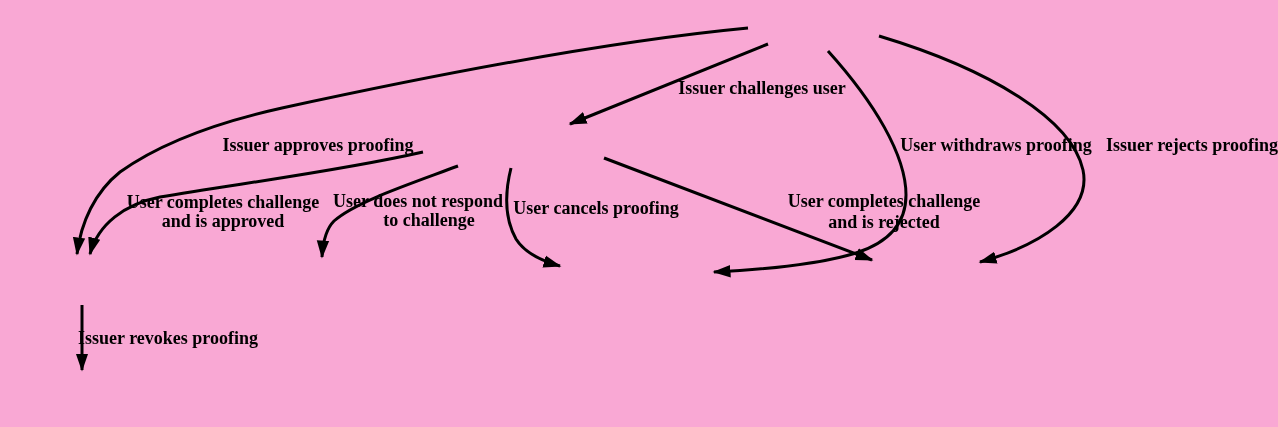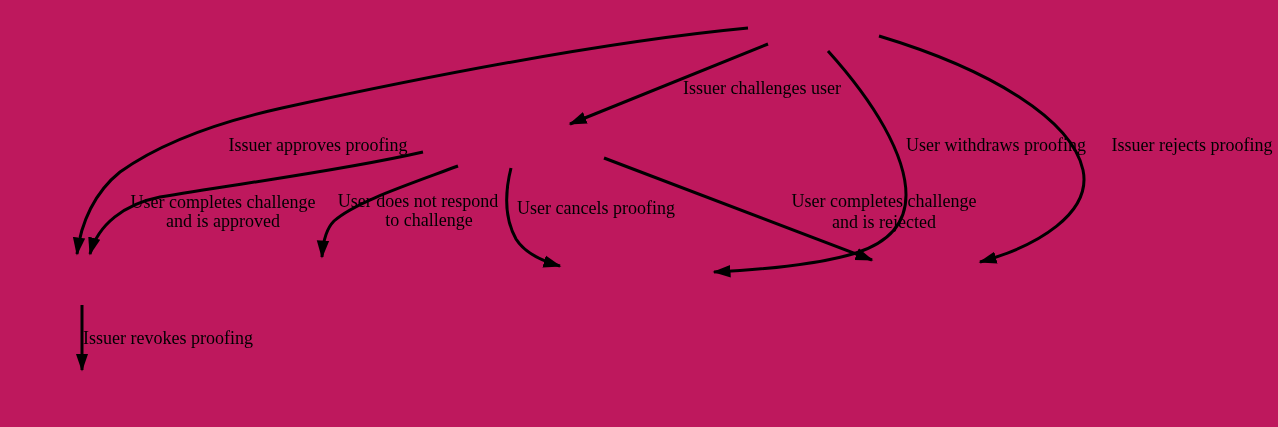--- a/index.html
+++ b/index.html
@@ -4,22 +4,23 @@
 <style>
   html, body {
     margin: 0;
     padding: 0;
     background: #ffffff;
   }
   .canvas {
     position: relative;
     width: 1278px;
     height: 427px;
-    background: #be185d;
+    background: #f9a8d4;
     overflow: hidden;
+    font-weight: bold;
   }
   svg text {
     font-family: "Liberation Serif", "DejaVu Serif", serif;
     fill: #000000;
   }
   .edge-line {
     fill: none;
     stroke: #000000;
     stroke-width: 3;
   }

